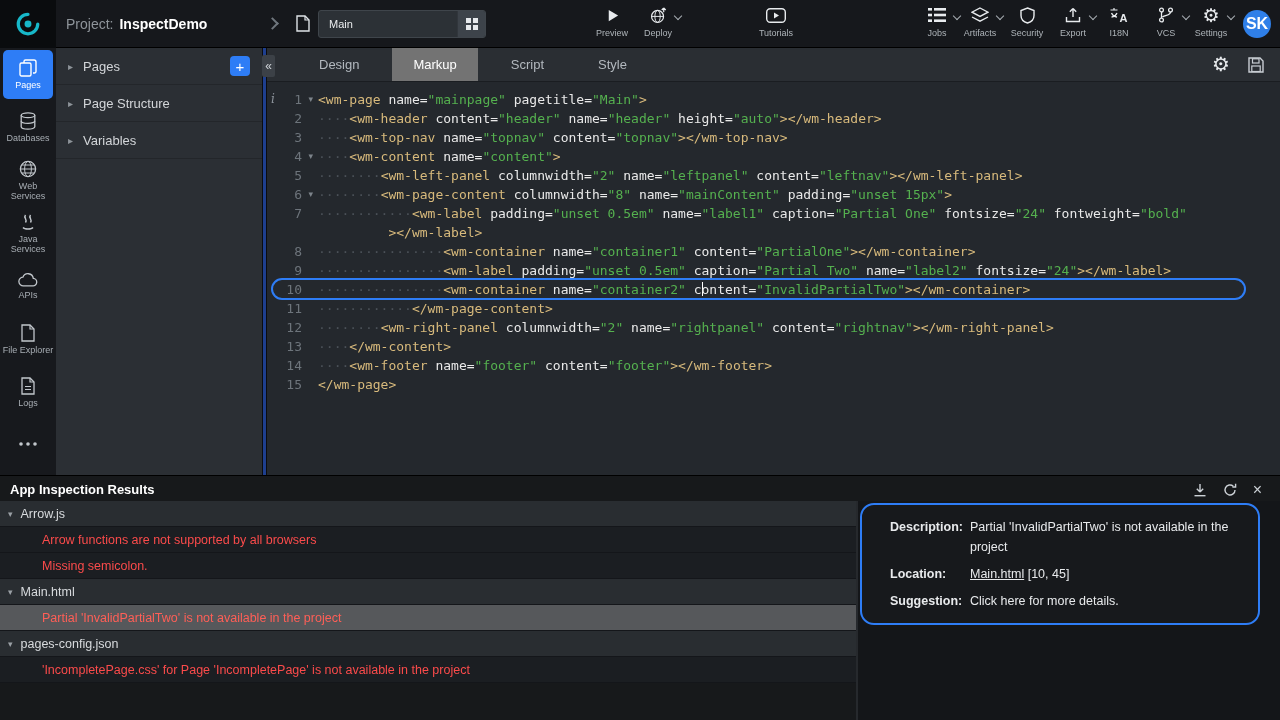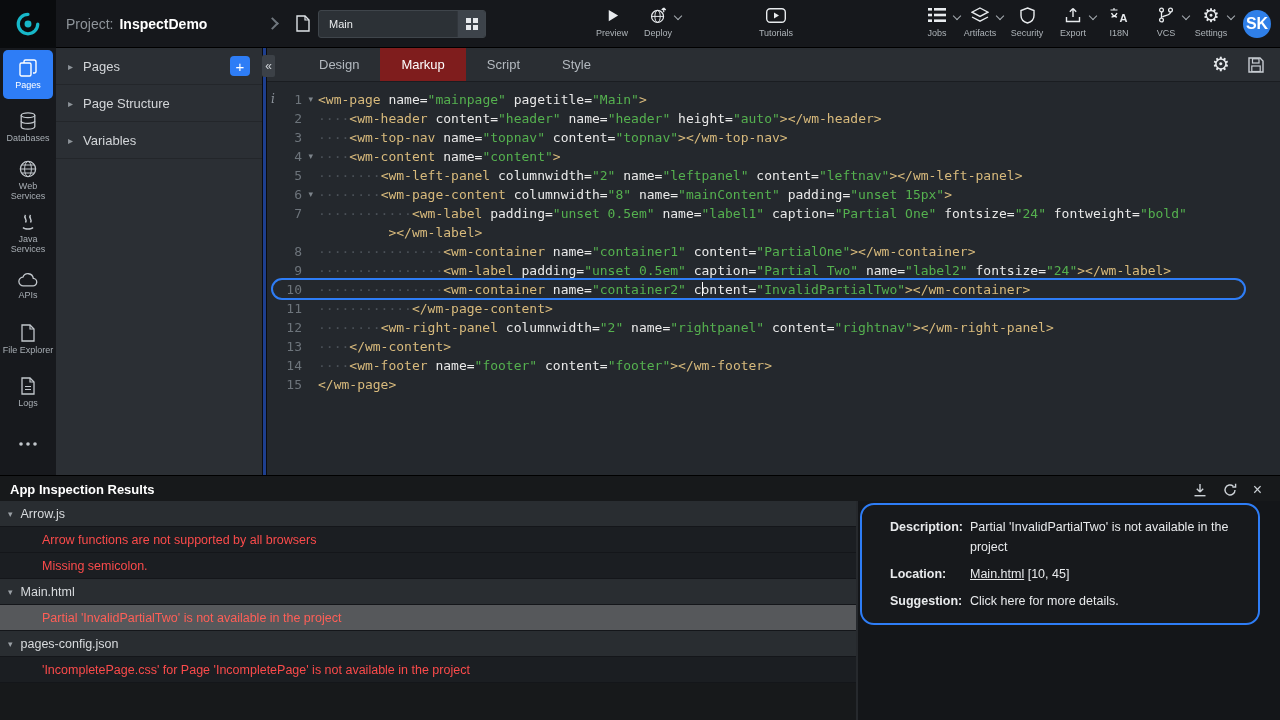--- a/index.html
+++ b/index.html
@@ -35,23 +35,23 @@
   .panel { position:absolute; left:56px; top:48px; width:206px; height:427px; background:#2b2f34; z-index:3; }
   .prow { height:37px; display:flex; align-items:center; padding:0 12px; border-bottom:1px solid #23262a; color:#d3d6d9; font-size:13px; gap:10px; cursor:pointer; }
   .tri { color:#8d9399; font-size:10px; }
   .addbtn { margin-left:auto; width:20px; height:20px; border-radius:4px; background:var(--accent,#2e86f2); color:#fff; border:none; font-size:15px; line-height:15px; display:flex; align-items:center; justify-content:center; cursor:pointer; }
 
   .vdivider { position:absolute; left:262px; top:48px; width:5px; height:427px; background:#1e3f8f; border-left:1px solid #0b0d10; border-right:1px solid #0b0d10; z-index:4; }
   .collapse-btn { position:absolute; left:262px; top:55px; width:13px; height:22px; background:#3c4147; color:#cfd4d8; font-size:12px; display:flex; align-items:center; justify-content:center; border-radius:2px; cursor:pointer; z-index:6; }
 
   
   .editor { position:absolute; left:267px; top:48px; width:1013px; height:427px; background:#24282d; z-index:2; }
-  .tabs { height:34px; background:#2a2e33; border-bottom:1px solid #1a1d21; display:flex; align-items:stretch; padding-left:31px; }
+  .tabs { height:34px; background:#2a2e33; border-bottom:1px solid #1a1d21; display:flex; align-items:stretch; padding-left:31px;gap:12px; }
   .tab { display:flex; align-items:center; padding:0 21px; font-size:13px; color:#b3b9bf; cursor:pointer; }
-  .tab.active { background:#7f1d1d; color:#fff; }
+  .tab.active { background:#737373; color:#fff; }
   .tabtools { margin-left:auto; display:flex; align-items:center; gap:18px; padding-right:16px; color:#c9ced4; }
   .tabtools > span { cursor:pointer; display:flex; align-items:center; }
 
   .codearea { position:relative; height:393px; overflow:hidden; padding-top:8px;
     font-family:"DejaVu Sans Mono", monospace; font-size:13px; line-height:19px; }
   .cm-row { display:flex; height:19px; position:relative; white-space:pre; }
   .gutter { width:51px; flex:none; display:flex; align-items:center; padding-right:5px; }
   .ginfo { width:12px; text-align:center; color:#8f969e; font-family:"DejaVu Serif", serif; font-style:italic; font-size:12px; }
   .lnum { flex:1; text-align:right; color:#6d747b; }
   .gfold { width:11px; text-align:right; color:#7d848b; font-size:9px; font-family:"DejaVu Sans", sans-serif; }

